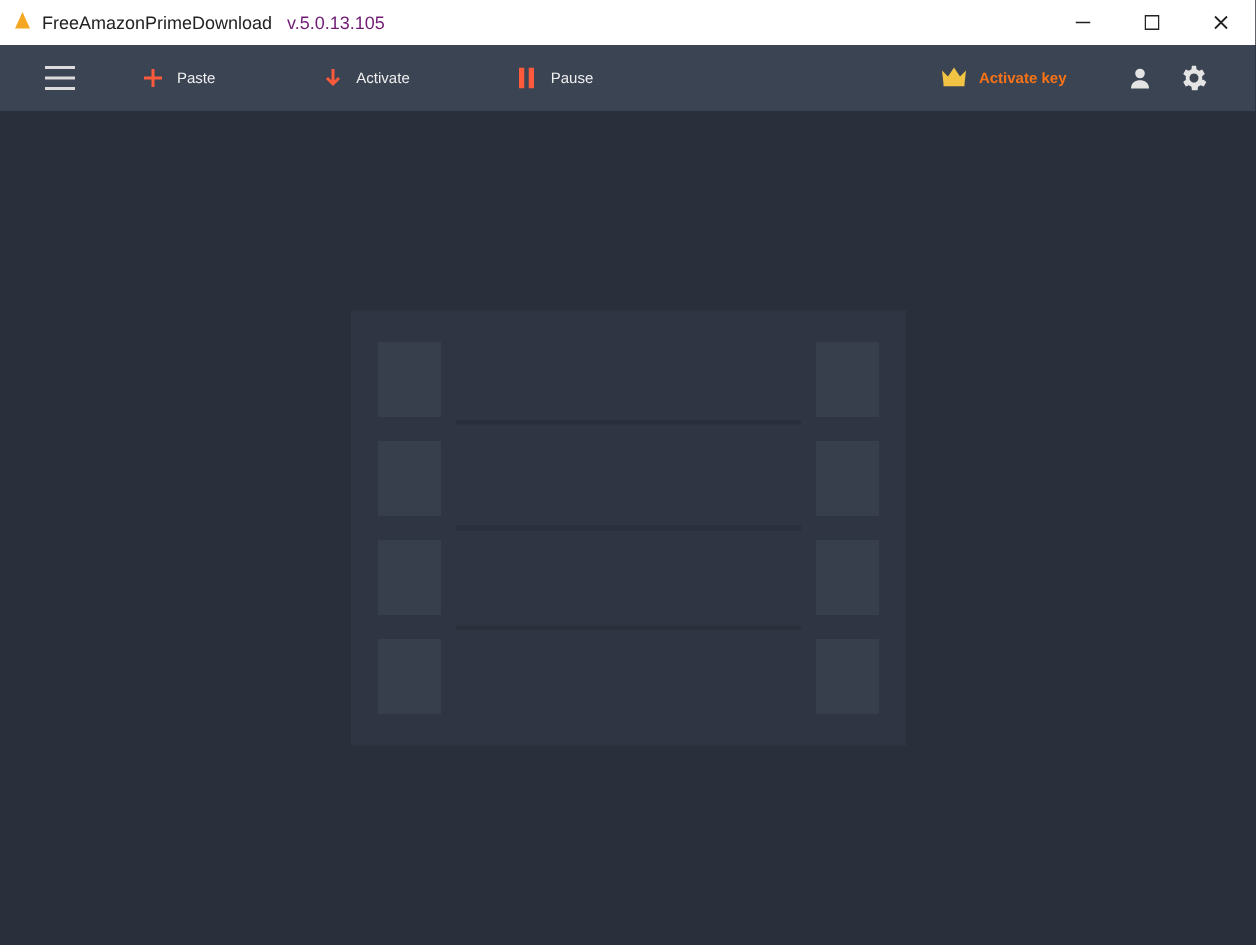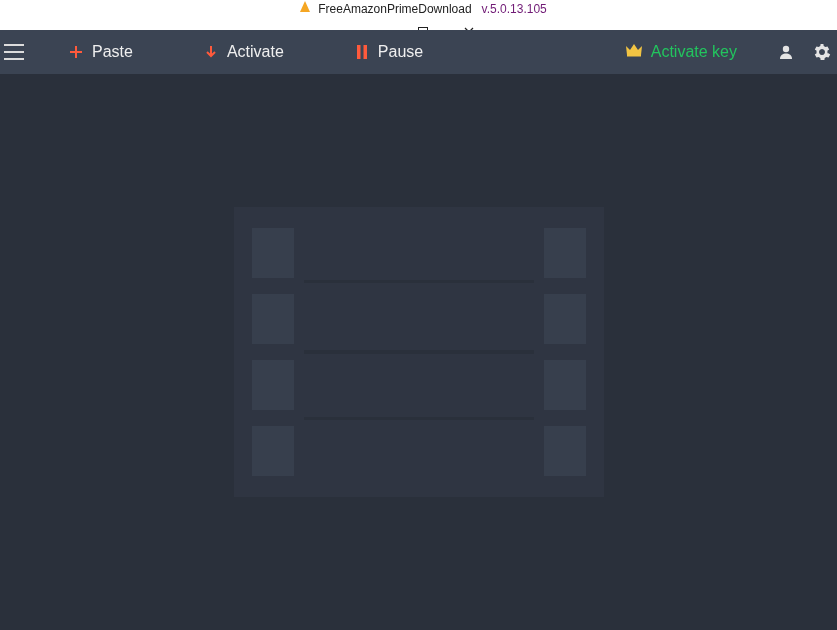--- a/index.html
+++ b/index.html
@@ -9,63 +9,62 @@
   
   .titlebar {
     height: 30px;
     background: #ffffff;
     display: flex;
     align-items: center;
     justify-content: space-between;
     padding-left: 8px;
     font-size: 12px;
     color: #222;
-    flex-direction: column;
   }
   .titlebar-left { display: flex; align-items: center; gap: 6px; }
   .titlebar-title { font-weight: 400; }
   .titlebar-version { color: #701a75; margin-left: 4px; }
   .titlebar-controls { display: flex; }
   .titlebar-btn {
     width: 46px; height: 30px;
     display: flex; align-items: center; justify-content: center;
     color: #222;
   }
   .titlebar-btn svg { display:block; }
 
   
   .toolbar {
     height: 44px;
     background: #3b4453;
     display: flex;
     align-items: center;
-    padding: 0 0;
+    padding: 0 26px;
     color: #efefef;
-    font-size: 16px;
+    font-size: 10px;
   }
   .menu-btn {
     width: 28px; height: 28px;
     display: flex; align-items: center; justify-content: center;
     color: #dcdcdc;
     margin-right: 40px;
   }
   .action-btn {
     display: flex; align-items: center; gap: 8px;
     margin-right: 70px;
     color: #efefef;
     cursor: default;
   }
   .action-btn .iconwrap { color: #ff5a3c; display:flex; align-items:center; justify-content:center; width:16px; height:16px; }
   .spacer { flex: 1; }
   .activate-btn {
     display: flex; align-items: center; gap: 8px;
     color: #f2c443; font-weight: 500;
     margin-right: 28px;
   }
-  .activate-btn .activate-label { color: #22c55e; font-weight:400;text-align:right; }
+  .activate-btn .activate-label { color: #f97316; font-weight:700;text-align:right; }
   .right-icon {
     width: 30px; height: 30px;
     display: flex; align-items: center; justify-content: center;
     color: #e4e4e4;
     margin-left: 6px;
   }
 
   
   .main {
     flex: 1;

